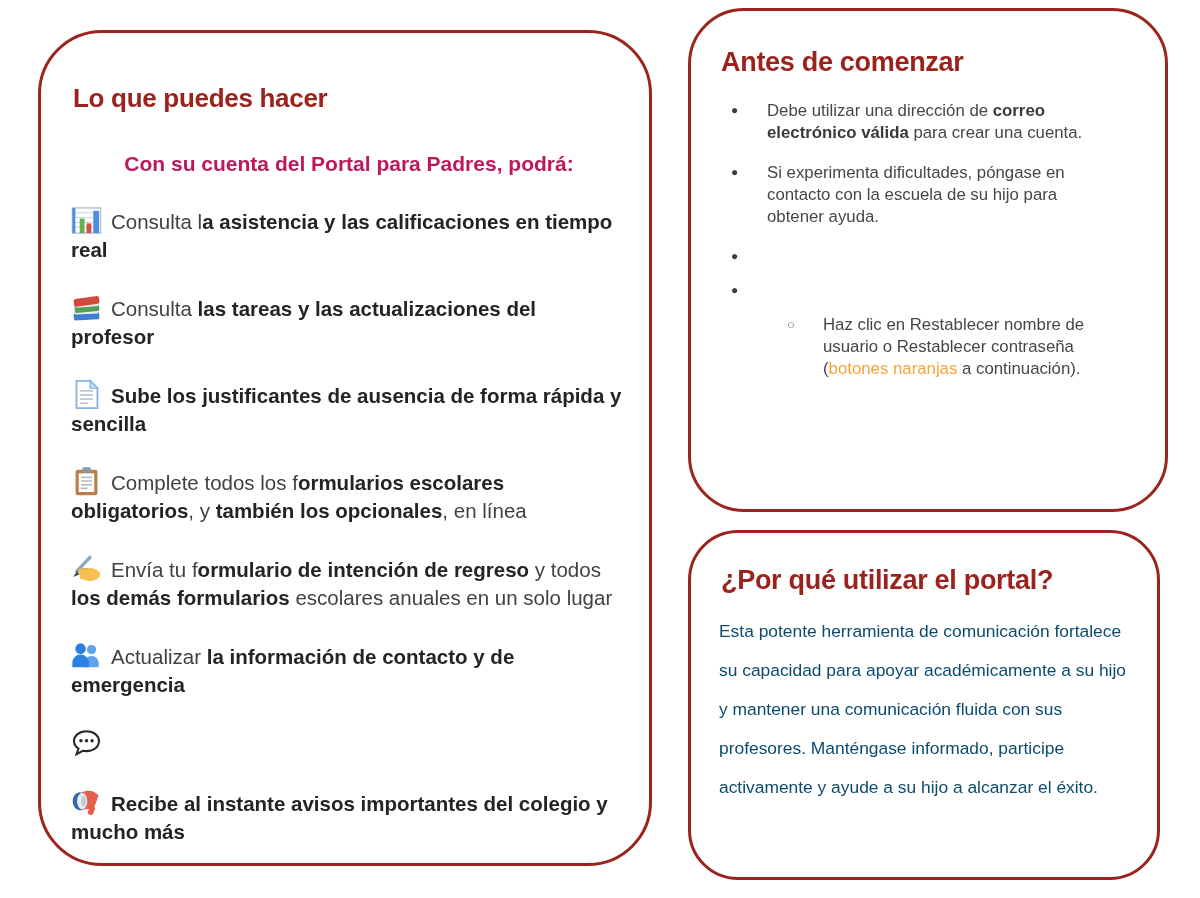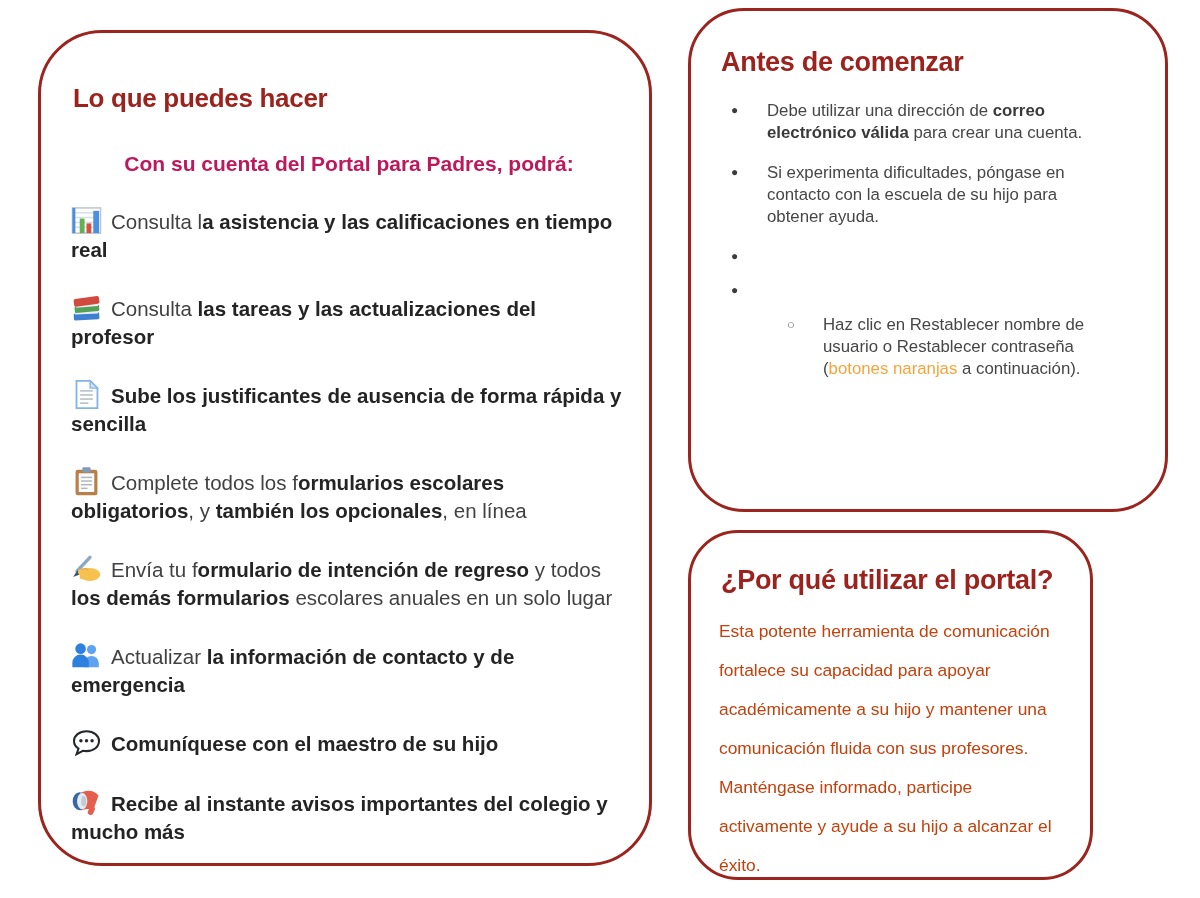--- a/index.html
+++ b/index.html
@@ -20,21 +20,21 @@
   }
   .box.left{
     left:38px;top:30px;width:614px;height:836px;
     border-radius:64px;padding:26px 26px 0 30px;
   }
   .box.rt{
     left:688px;top:8px;width:480px;height:504px;
     border-radius:56px;padding:28px 26px 0 26px;
   }
   .box.rb{
-    left:688px;top:530px;width:405px;height:350px;
+    left:688px;top:530px;width:472px;height:350px;
     border-radius:50px;padding:24px 26px 0 26px;
   }
   h1{
     font-size:26px;font-weight:700;color:var(--accent);
     letter-spacing:-0.3px;margin:24px 0 0 2px;
   }
   h2{
     font-size:27px;font-weight:700;color:var(--accent);
     letter-spacing:-0.3px;margin:8px 0 0 4px;
   }
@@ -60,21 +60,21 @@
   }
   .brow.lv2{margin-left:56px;}
   .brow.lv2 .marker{font-size:13px;color:#555;}
   .btext{
     font-size:16.8px;line-height:1.33;color:#464646;
     font-weight:400;max-width:346px;
   }
   .btext .b{font-weight:700;color:#3a3a3a;}
   .orange{color:var(--orange);}
   .para{
-    font-size:17.4px;line-height:2.24;color:#c2410c;
+    font-size:17.4px;line-height:2.24;color:#0c4a6e;
     font-weight:400;margin:16px 0 0 2px;max-width:428px;
   }
 </style>
 </head>
 <body>
 
 <div class="box left">
   <h1>Lo que puedes hacer</h1>
   <p class="intro">Con su cuenta del Portal para Padres, podrá:</p>
   <div>
@@ -139,21 +139,21 @@
               <path d="M1.5 28 v-5 a9 9 0 0 1 18 0 v5 z"></path>
             </g>
           </svg></span><span>Actualizar </span><span class="b">la información de contacto y de emergencia</span></p>
       <p class="feature"><span class="ficon"><svg viewBox="0 0 36 32">
             <path d="M18 3 C9.5 3 3.5 8 3.5 14.2 c0 3.6 2 6.8 5.2 8.8 L6.5 29.5 l7.3-3.9 c1.4 .3 2.8 .4 4.2 .4 8.5 0 14.5-5 14.5-11.8 C32.5 8 26.5 3 18 3 z" fill="#fff" stroke="#24282c" stroke-width="2.4"></path>
             <g fill="#24282c">
               <circle cx="11.5" cy="14" r="2"></circle>
               <circle cx="18" cy="14" r="2"></circle>
               <circle cx="24.5" cy="14" r="2"></circle>
             </g>
-          </svg></span><span class="b">Comuníquese con el maestro de su hijo</span></p>
+          </svg></span></p>
       <p class="feature"><span class="ficon"><svg viewBox="0 0 36 34">
             <path d="M12 5.5 C20 1.5 27.5 3.5 32 9 L26 25.5 C20 23.5 15 24.5 11.5 26.5 z" fill="#e45f4d"></path>
             <rect x="20.5" y="21" width="6.5" height="10.5" rx="3" transform="rotate(24 23.5 26)" fill="#e45f4d"></rect>
             <ellipse cx="10" cy="15.5" rx="8" ry="10.5" fill="#3a66a8"></ellipse>
             <ellipse cx="13" cy="15.5" rx="6" ry="9.5" fill="#e4ebf1"></ellipse>
             <ellipse cx="14.8" cy="15.5" rx="3" ry="6" fill="#c3ccd4"></ellipse>
           </svg></span><span class="b">Recibe al instante avisos importantes del colegio y mucho más</span></p>
     </div>
 </div>
 

